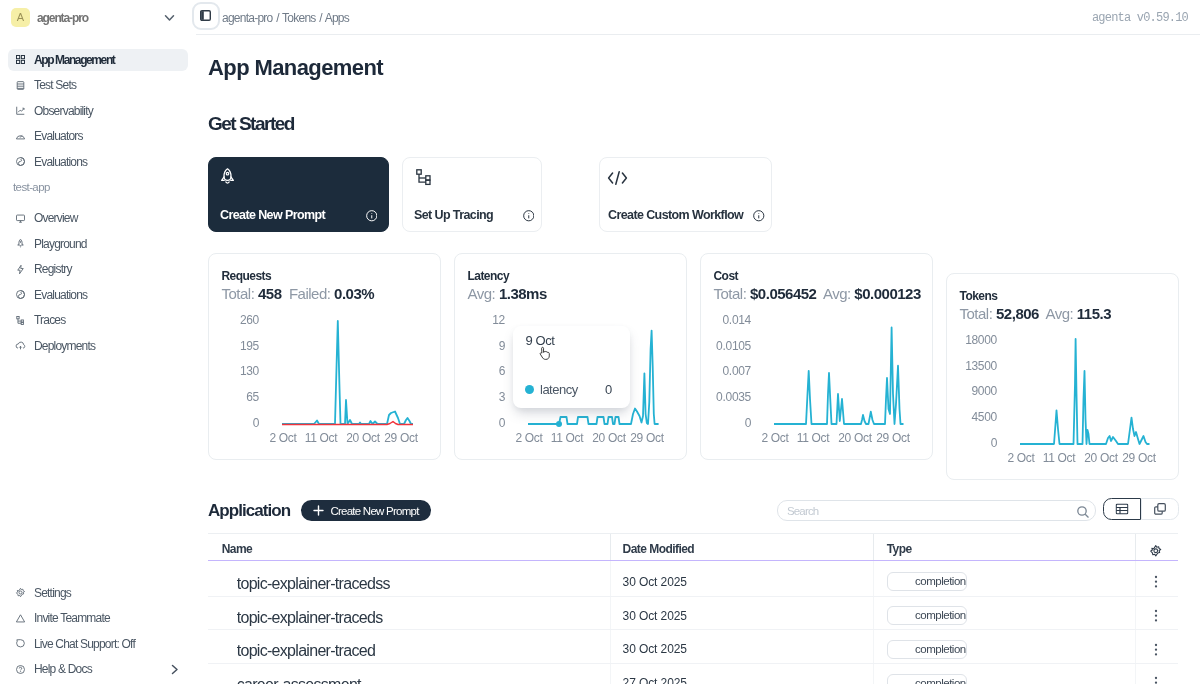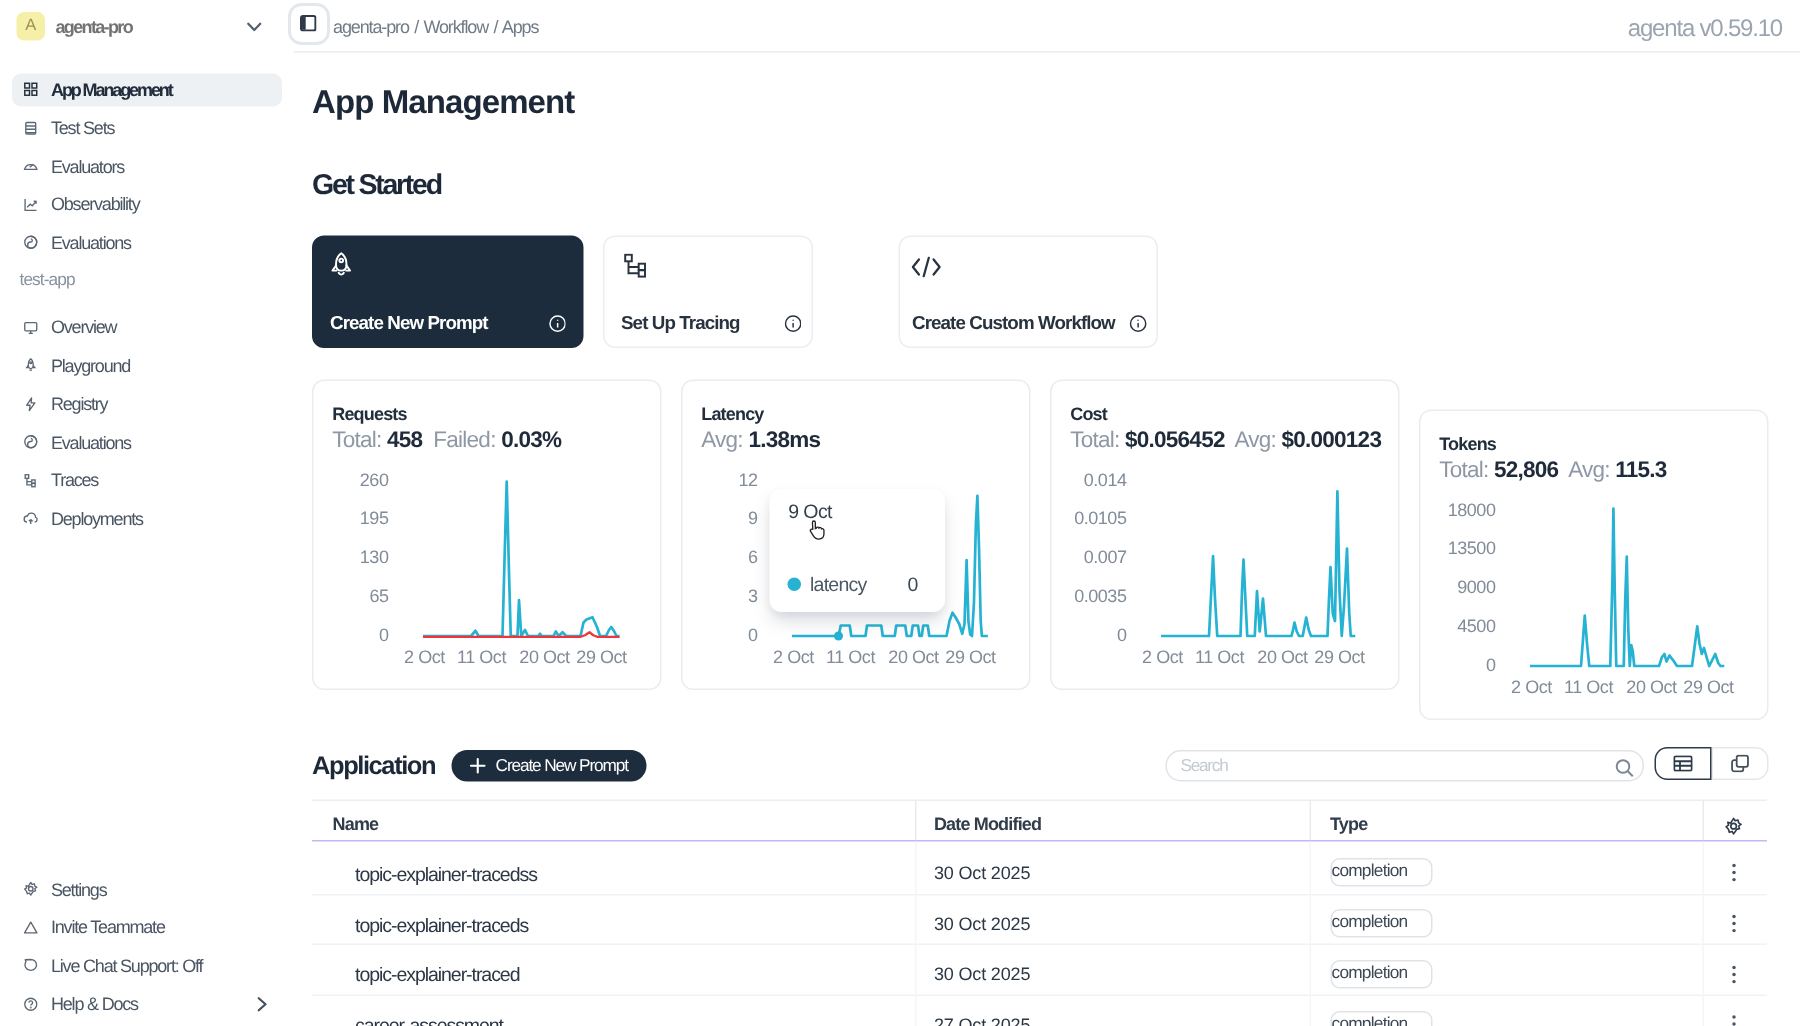--- a/index.html
+++ b/index.html
@@ -9,21 +9,21 @@
 #topbar { position:absolute; left:0; top:0; width:1200px; height:35px;
   border-bottom:1px solid #eaedf0; background:#fff; }
 #avatar { position:absolute; left:11px; top:8px; width:19px; height:19px;
   background:#f6efa7; border-radius:5px; text-align:center; line-height:19px;
   font-size:11px; font-weight:400; color:#9a9156; }
 #orgname { position:absolute; left:37px; top:11px; font-size:12px; font-weight:700; letter-spacing:-1.1px; color:#737373; }
 #chev { position:absolute; left:164px; top:14px; }
 #sbtoggle { position:absolute; left:192px; top:2px; width:28px; height:28px;
   border:2.5px solid #e3e8ed; border-radius:9px; background:#fff; }
 #crumb { position:absolute; left:222px; top:10.5px; font-size:12px; letter-spacing:-0.75px; word-spacing:1px; color:#707b88; }
-#version { position:absolute; right:12px; top:10.5px; font-size:16px; letter-spacing:-0.8px; color:#9aa5b1; }
+#version { position:absolute; right:12px; top:10.5px; font-size:12px; letter-spacing:-0.8px; color:#9aa5b1;font-family:Liberation Mono, monospace; }
 
 #sidebar { position:absolute; left:0; top:34px; width:196px; height:650px; background:#fff; }
 .sitem { height:22px; margin:0 8px 3.5px 8px; padding-left:7px; border-radius:6px;
   display:flex; align-items:center; font-size:12px; letter-spacing:-0.8px; color:#4a5663; }
 .sitem svg { flex:0 0 11px; margin-right:8px; }
 .sitem.sel { background:#eef1f4; color:#212d3b; font-weight:700; letter-spacing:-1.4px; }
 .sgroup { margin:8.5px 0 12px 13px; font-size:11.5px; letter-spacing:-0.6px; color:#8892a0; height:14px; }
 #sbottom { position:absolute; left:0; bottom:0.5px; width:196px; }
 .chevr { margin-left:auto; margin-right:18px; }
 
@@ -72,24 +72,24 @@
   border-radius:8.5px 0 0 8.5px; background:#fff; z-index:2; }
 #tglR { position:absolute; left:38px; top:0; width:38px; height:22px; border:1px solid #e3e8ed;
   border-radius:0 8.5px 8.5px 0; background:#fff; }
 #tglL svg, #tglR svg { position:absolute; left:50%; top:50%; transform:translate(-50%,-50%); }
 
 #tbl { position:absolute; left:208px; top:533px; width:970px; }
 .thead { position:relative; height:28px; border-top:1px solid #eceff2; border-bottom:1px solid #c4b5fd; }
 .thead .hc { position:absolute; top:8px; font-size:12px; font-weight:700; letter-spacing:-0.55px; color:#303c4a; }
 .trow { position:relative; height:33.8px; border-bottom:1px solid #f0f2f5; }
 .trow.first { height:35.5px; }
-.trow .name { position:absolute; left:17.7px; top:12.2px; font-size:13px; letter-spacing:-0.7px; color:#2b3744;padding-left:11px; }
+.trow .name { position:absolute; left:17.7px; top:12.2px; font-size:16px; letter-spacing:-0.7px; color:#2b3744;padding-left:11px; }
 .trow .date { position:absolute; left:414.6px; top:12.2px; font-size:12px; letter-spacing:-0.1px; color:#2b3744; }
-.tag { position:absolute; left:678.7px; top:9.6px; width:68px; height:19px; border:1px solid #dfe3e8;
-  border-radius:6px; font-size:11.5px; letter-spacing:-0.5px; color:#3d4855; text-align:left; line-height:17.5px; background:#fff; }
+.tag { position:absolute; left:678.7px; top:9.6px; width:80px; height:19px; border:1px solid #dfe3e8;
+  border-radius:6px; font-size:11.5px; letter-spacing:-0.5px; color:#3d4855; text-align:right; line-height:17.5px; background:#fff; }
 .dots { position:absolute; left:937.5px; top:-1.7px; height:100%; width:20px; }
 .trow.first .name, .trow.first .date { top:13.9px; }
 .trow.first .tag { top:11.3px; }
 .trow.first .dots { top:0; }
 .vline { position:absolute; top:0; bottom:0; width:1px; background:#f3f5f7; }
 </style>
 </head>
 <body>
 
 <div id="topbar">
@@ -97,21 +97,21 @@
   <div id="orgname">agenta-pro</div>
   <svg id="chev" width="11" height="8" viewBox="0 0 11 8">
       <path d="M1.5 1.8 L5.5 6 L9.5 1.8" fill="none" stroke="#55606d" stroke-width="1.5" stroke-linecap="round" stroke-linejoin="round"></path>
     </svg>
   <div id="sbtoggle">
     <svg width="11" height="11" viewBox="0 0 11 11" style="position:absolute;left:6px;top:6px;">
       <rect x="0.7" y="0.7" width="9.6" height="9.6" rx="1.2" fill="none" stroke="#303b47" stroke-width="1.4"></rect>
       <rect x="1.2" y="1.2" width="2.6" height="8.6" fill="#303b47"></rect>
     </svg>
   </div>
-  <div id="crumb">agenta-pro / Workflow / Apps</div>
+  <div id="crumb">agenta-pro / Tokens / Apps</div>
   <div id="version">agenta v0.59.10</div>
 </div>
 
 <div id="sidebar">
   <div style="height:14.5px"></div>
   <div class="sitem sel"><svg width="11" height="11" viewBox="0 0 16 16">
         <g fill="none" stroke="#212d3b" stroke-width="1.4">
           <rect x="2.2" y="2.2" width="4.6" height="4.6"></rect>
           <rect x="9.2" y="2.2" width="4.6" height="4.6"></rect>
           <rect x="2.2" y="9.2" width="4.6" height="4.6"></rect>
@@ -121,31 +121,31 @@
   <div class="sitem"><svg width="11" height="11" viewBox="0 0 16 16">
         <g fill="none" stroke="#5c6773" stroke-width="1.3">
           <rect x="3.2" y="2.4" width="9.6" height="11.2" rx="1"></rect>
           <line x1="3.2" y1="5.8" x2="12.8" y2="5.8"></line>
           <line x1="3.2" y1="9" x2="12.8" y2="9"></line>
           <line x1="3.2" y1="12.2" x2="12.8" y2="12.2"></line>
         </g>
       </svg>Test Sets</div>
   <div class="sitem"><svg width="11" height="11" viewBox="0 0 16 16">
         <g fill="none" stroke="#5c6773" stroke-width="1.3">
-          <path d="M2 11.5 a6.2 6.2 0 0 1 12 0 Z"></path>
-          <path d="M7 9.5 L10.5 6.5"></path>
-        </g>
-      </svg>Evaluators</div>
-  <div class="sitem"><svg width="11" height="11" viewBox="0 0 16 16">
-        <g fill="none" stroke="#5c6773" stroke-width="1.3">
           <path d="M2.5 2.5 V13.5 H13.5"></path>
           <path d="M4.5 10.5 L7.5 7.5 L9.5 9 L13 5"></path>
           <path d="M10.8 4.6 L13.2 4.8 L13 7.2"></path>
         </g>
       </svg>Observability</div>
+  <div class="sitem"><svg width="11" height="11" viewBox="0 0 16 16">
+        <g fill="none" stroke="#5c6773" stroke-width="1.3">
+          <path d="M2 11.5 a6.2 6.2 0 0 1 12 0 Z"></path>
+          <path d="M7 9.5 L10.5 6.5"></path>
+        </g>
+      </svg>Evaluators</div>
   <div class="sitem"><svg width="11" height="11" viewBox="0 0 16 16">
         <g fill="none" stroke="#5c6773" stroke-width="1.3">
           <circle cx="8" cy="8" r="5.8"></circle>
           <path d="M8 2.2 a5.8 5.8 0 0 1 0 11.6 a3 3 0 0 1 0 -6 a1.5 1.5 0 0 0 0 -3"></path>
         </g>
       </svg>Evaluations</div>
   <div class="sgroup">test-app</div>
   <div class="sitem"><svg width="11" height="11" viewBox="0 0 16 16">
         <g fill="none" stroke="#5c6773" stroke-width="1.3">
           <rect x="2.2" y="3" width="11.6" height="8" rx="1"></rect>

